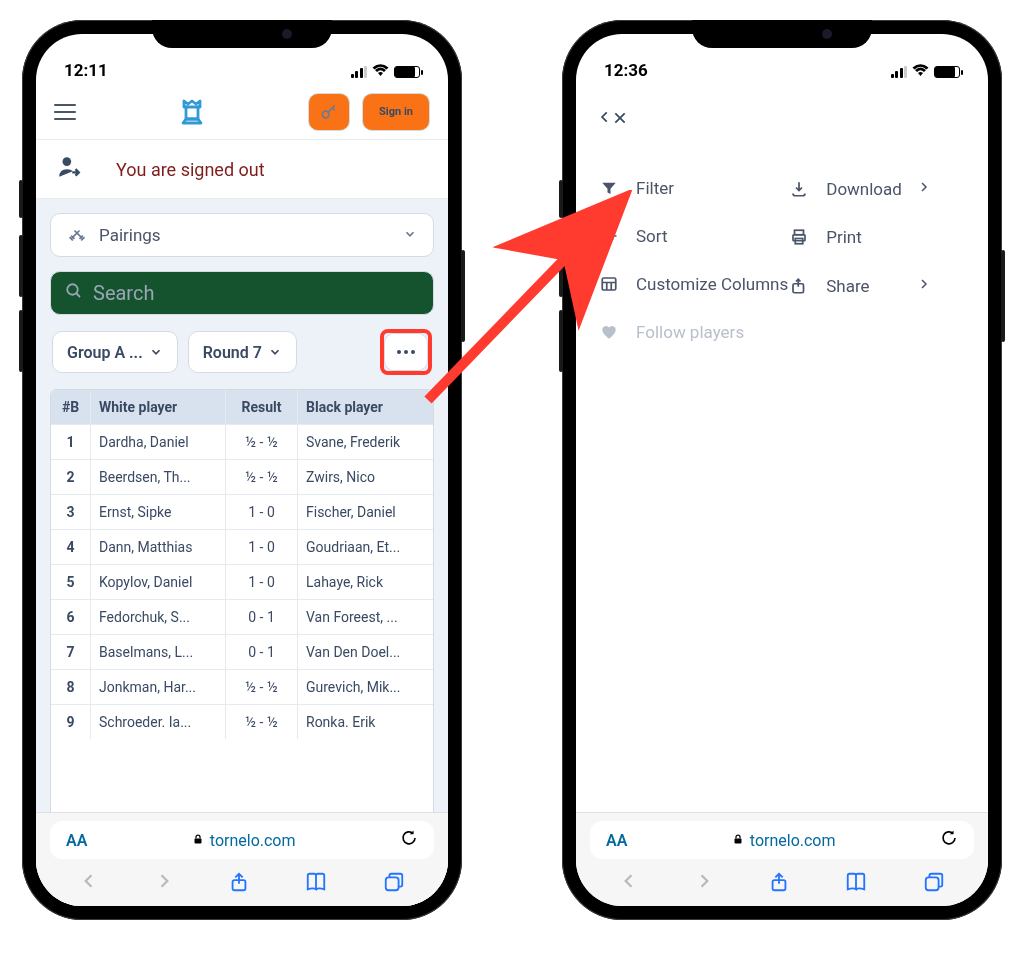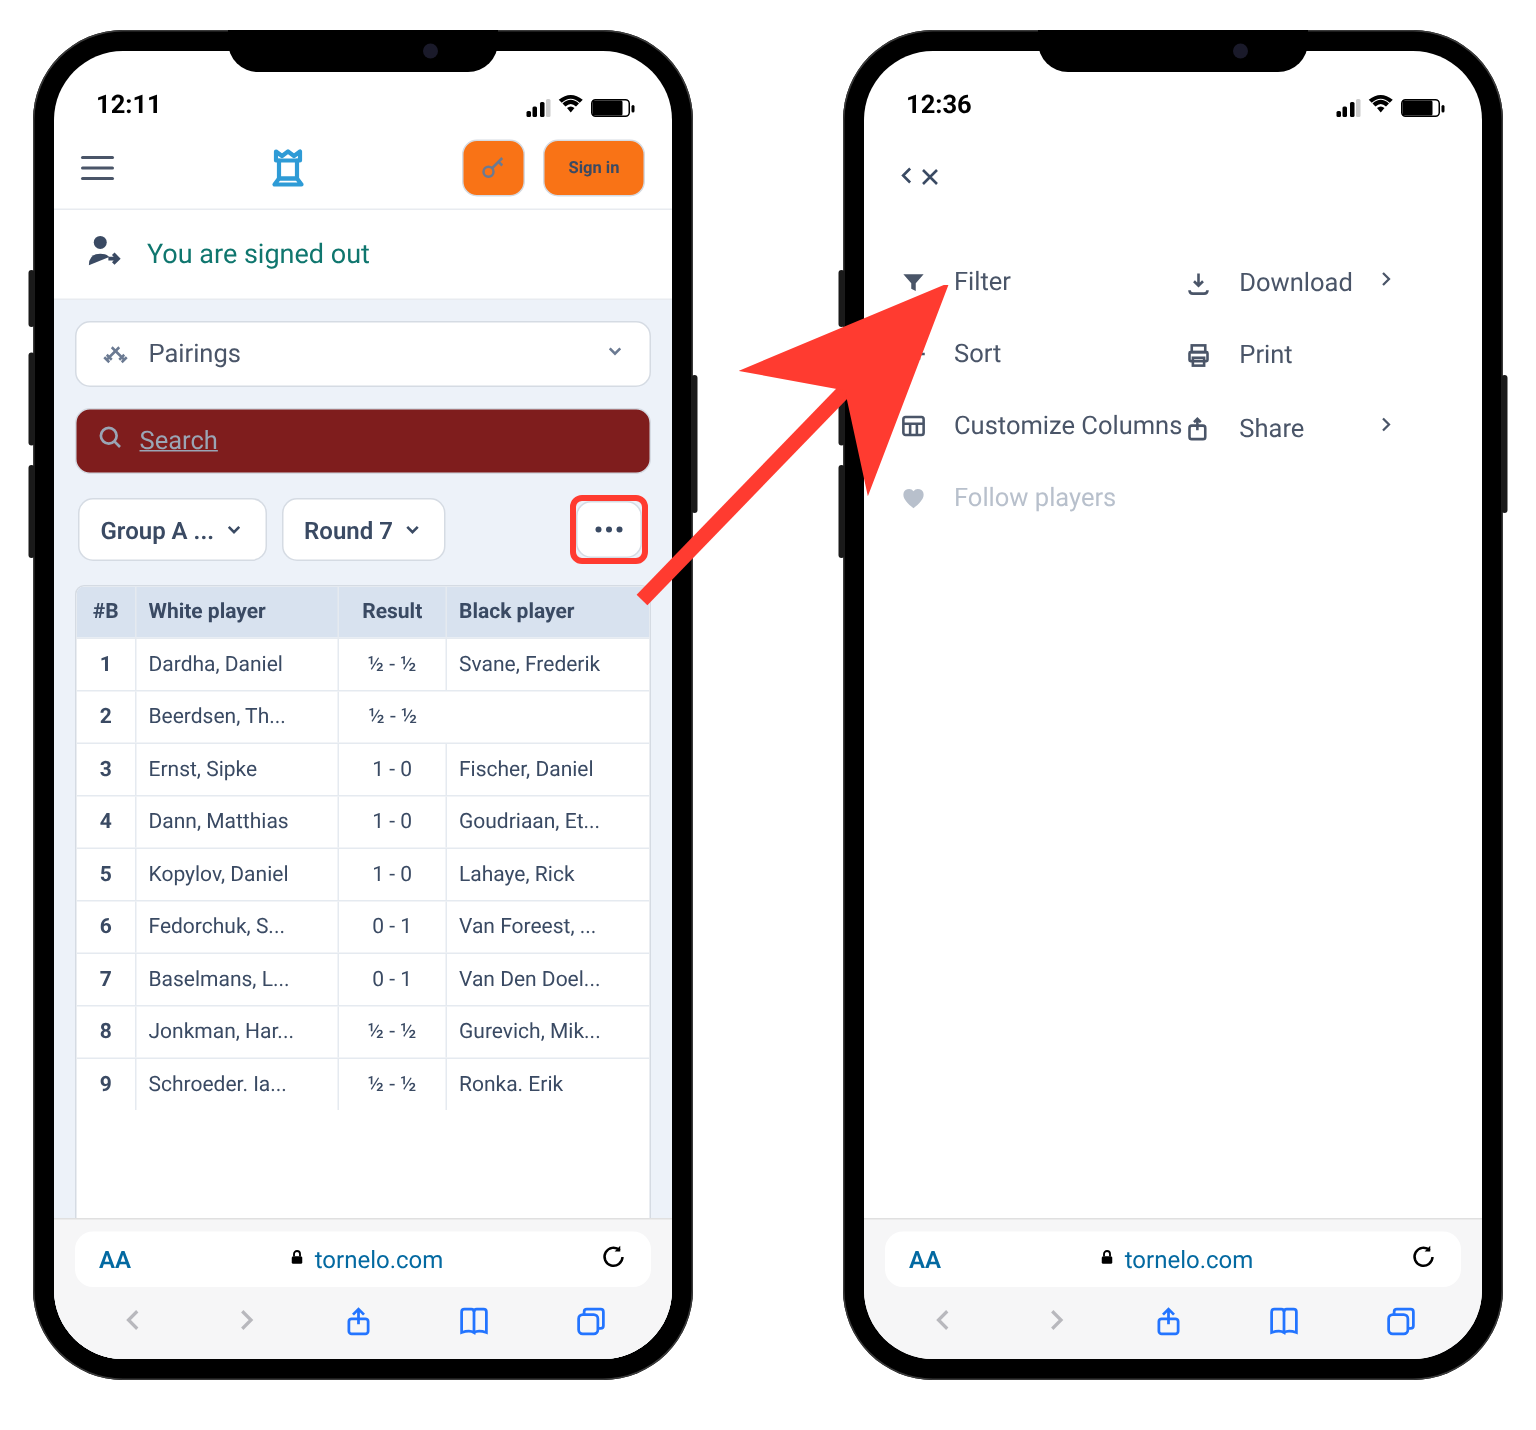--- a/index.html
+++ b/index.html
@@ -99,36 +99,36 @@
   .logo { flex:1; display:flex; justify-content:center; color:#2e9bd6;}
   .key-btn, .signin-btn {
     border:1px solid #d5dbe3; border-radius:10px; background:#f97316;
     height:38px; display:flex;align-items:center;justify-content:center;
     color:#3a4a63; font-weight:700;font-size:11px;
   }
   .key-btn { width:42px; }
   .signin-btn { padding:0 16px; }
   
   .banner {
-    display:flex;align-items:center;gap:16px;padding:14px 20px;border-bottom:1px solid #e8ebf0;
-    color:#0f766e;font-size:18px;
+    display:flex;align-items:center;gap:34px;padding:14px 20px;border-bottom:1px solid #e8ebf0;
+    color:#7f1d1d;font-size:18px;
   }
   
   .content {
     flex:1; overflow:hidden; background:#edf2f9; padding:14px 14px 0;
     display:flex;flex-direction:column;gap:14px;
   }
   .pairings-drop {
     background:#fff;border:1px solid #d5dbe3;border-radius:10px;height:44px;
     display:flex;align-items:center;gap:12px;padding:0 16px;color:#4a5568;font-size:17px;
   }
   .pairings-drop .chev{margin-left:auto}
   .search-box{
-    background:#7f1d1d;border:1px solid #d5dbe3;border-radius:10px;height:44px;
-    display:flex;align-items:center;gap:10px;padding:0 14px;color:#9aa5b5;font-size:17px;text-decoration:underline;
+    background:#14532d;border:1px solid #d5dbe3;border-radius:10px;height:44px;
+    display:flex;align-items:center;gap:10px;padding:0 14px;color:#9aa5b5;font-size:20px;
   }
   .filters-row{display:flex;gap:10px;align-items:center;padding:0 2px;}
   .pill{
     background:#fff;border:1px solid #d5dbe3;border-radius:10px;height:42px;
     display:flex;align-items:center;gap:6px;padding:0 14px;color:#3a4a63;font-weight:600;font-size:16px;
   }
   .highlight-box{
     border:4px solid #ff3b30;border-radius:8px;padding:0;display:flex;
     align-items:center;justify-content:center;height:46px;width:52px;margin-left:auto;
   }
@@ -317,20 +317,21 @@
               <div class="trow">
                 <div class="bno">1</div>
                 <div>Dardha, Daniel</div>
                 <div class="res">½ - ½</div>
                 <div>Svane, Frederik</div>
               </div>
               <div class="trow">
                 <div class="bno">2</div>
                 <div>Beerdsen, Th...</div>
                 <div class="res">½ - ½</div>
+                <div>Zwirs, Nico</div>
               </div>
               <div class="trow">
                 <div class="bno">3</div>
                 <div>Ernst, Sipke</div>
                 <div class="res">1 - 0</div>
                 <div>Fischer, Daniel</div>
               </div>
               <div class="trow">
                 <div class="bno">4</div>
                 <div>Dann, Matthias</div>

